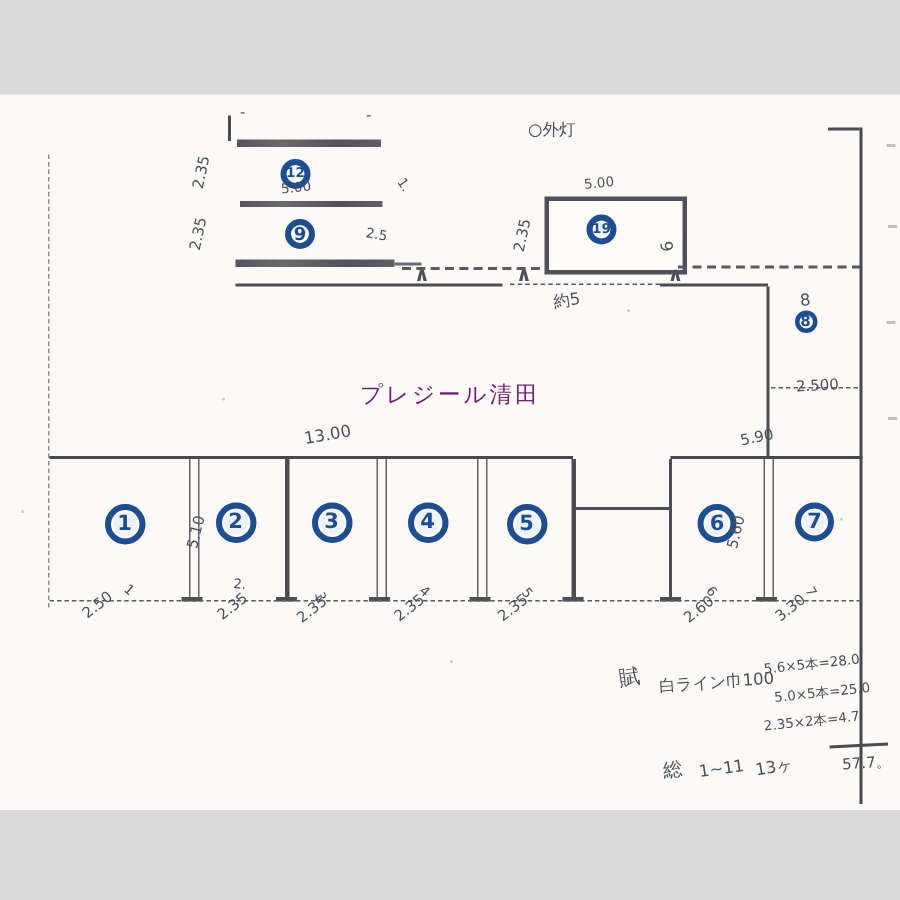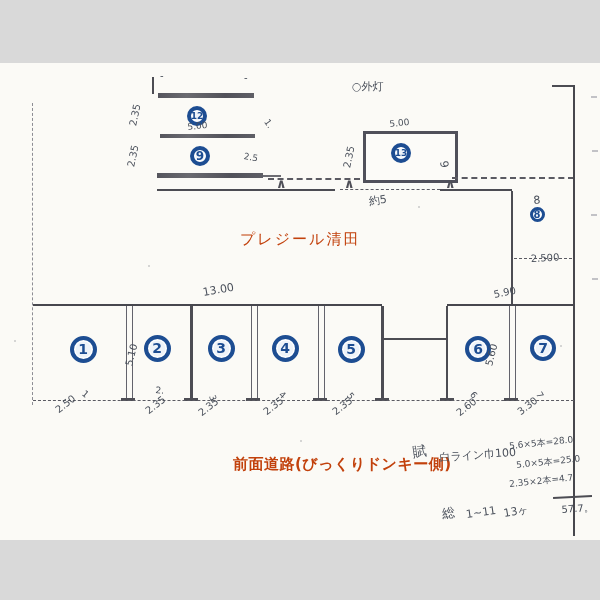--- a/index.html
+++ b/index.html
@@ -10,21 +10,21 @@
          background:#fbfaf6;}
   .abs{position:absolute;}
   .ln{position:absolute;background:#4c4c53;}
   .dbl{position:absolute;border-left:1.5px solid #63636c;border-right:1.5px solid #63636c;background:transparent;}
   .dash-h{position:absolute;border-top:2px dashed #5a5a62;height:0;background:none;}
   .dot-v{position:absolute;border-left:1.5px dashed #8d8d94;width:0;background:none;}
   .foot{position:absolute;width:14px;height:3px;background:#4e4e55;}
   .hatch{position:absolute;color:#4f4f57;font-size:13px;line-height:13px;font-weight:bold;}
   .bar{position:absolute;background:linear-gradient(90deg,#55555d,#6a6a70 30%,#515159 70%,#5f5f66);}
   .hw{position:absolute;color:#4a505b;white-space:nowrap;transform-origin:left bottom;}
-  .print{position:absolute;color:#c2410c;white-space:nowrap;}
+  .print{position:absolute;color:#701a75;white-space:nowrap;margin-top:24px;}
   .marker{position:absolute;border-radius:50%;background:#eef3f9;
           border:4px solid #1d4d92;color:#1d4d92;display:flex;
           align-items:center;justify-content:center;font-weight:bold;
           box-shadow:inset 0 0 0 1.5px #fff;}
   .noise{position:absolute;width:2px;height:2px;background:#c9c9c9;border-radius:50%;}
   .rnoise{position:absolute;width:6px;height:1.5px;background:#c2c2c6;}
 </style>
 </head>
 <body>
 
@@ -75,42 +75,41 @@
   <div class="foot" style="left:184px;top:398px;"></div>
   <div class="foot" style="left:246px;top:398px;"></div>
   <div class="foot" style="left:313px;top:398px;"></div>
   <div class="foot" style="left:375px;top:398px;"></div>
   <div class="foot" style="left:440px;top:398px;"></div>
   <div class="foot" style="left:504px;top:398px;"></div>
 
   <div class="dash-h" style="left:33px;top:400px;width:541px;border-top-width:1.5px;"></div>
 
   <div class="print" style="left:240px;top:230px;font-size:15px;letter-spacing:2px;">プレジール清田</div>
-  <div class="print" style="left:233px;top:455px;font-size:15px;font-weight:bold;letter-spacing:0.5px;">前面道路(びっくりドンキー側)</div>
 
   <div class="noise" style="left:14px;top:340px;"></div>
   <div class="noise" style="left:148px;top:265px;"></div>
   <div class="noise" style="left:418px;top:206px;"></div>
   <div class="noise" style="left:300px;top:440px;"></div>
   <div class="noise" style="left:560px;top:345px;"></div>
 
   <div class="ln" style="left:553px;top:496px;width:39px;height:1.5px;transform:rotate(-3deg);"></div>
 
   <div id="markers">
       <div class="marker" style="left: 69.5px; top: 335.5px; width: 19px; height: 19px; font-size: 14px;">1</div>
       <div class="marker" style="left: 143.5px; top: 334.5px; width: 19px; height: 19px; font-size: 14px;">2</div>
       <div class="marker" style="left: 207.5px; top: 334.5px; width: 19px; height: 19px; font-size: 14px;">3</div>
       <div class="marker" style="left: 271.5px; top: 334.5px; width: 19px; height: 19px; font-size: 14px;">4</div>
       <div class="marker" style="left: 337.5px; top: 335.5px; width: 19px; height: 19px; font-size: 14px;">5</div>
       <div class="marker" style="left: 465px; top: 336px; width: 18px; height: 18px; font-size: 14px;">6</div>
       <div class="marker" style="left: 530px; top: 335px; width: 18px; height: 18px; font-size: 14px;">7</div>
       <div class="marker" style="left: 529.5px; top: 206.5px; width: 9px; height: 9px; font-size: 10px; border-width: 3px;">8</div>
       <div class="marker" style="left: 190px; top: 146px; width: 12px; height: 12px; font-size: 12px;">9</div>
       <div class="marker" style="left: 187px; top: 106px; width: 12px; height: 12px; font-size: 9px;">12</div>
-      <div class="marker" style="left: 391px; top: 143px; width: 12px; height: 12px; font-size: 9px;">13</div>
+      <div class="marker" style="left: 391px; top: 143px; width: 12px; height: 12px; font-size: 9px;">19</div>
     </div>
   <div id="annotations">
       <span class="hw" style="left: 160px; top: 70px; font-size: 10px; transform: rotate(0deg);">-</span>
       <span class="hw" style="left: 244px; top: 72px; font-size: 10px; transform: rotate(0deg);">-</span>
       <span class="hw" style="left: 138px; top: 116px; font-size: 10px; transform: rotate(-78deg);">2.35</span>
       <span class="hw" style="left: 136px; top: 157px; font-size: 10px; transform: rotate(-78deg);">2.35</span>
       <span class="hw" style="left: 188px; top: 122px; font-size: 9px; transform: rotate(-6deg);">5.00</span>
       <span class="hw" style="left: 262px; top: 113px; font-size: 9px; transform: rotate(55deg);">1.</span>
       <span class="hw" style="left: 243px; top: 151px; font-size: 9px; transform: rotate(10deg);">2.5</span>
       <span class="hw" style="left: 352px; top: 79px; font-size: 11px; transform: rotate(0deg);">○外灯</span>

